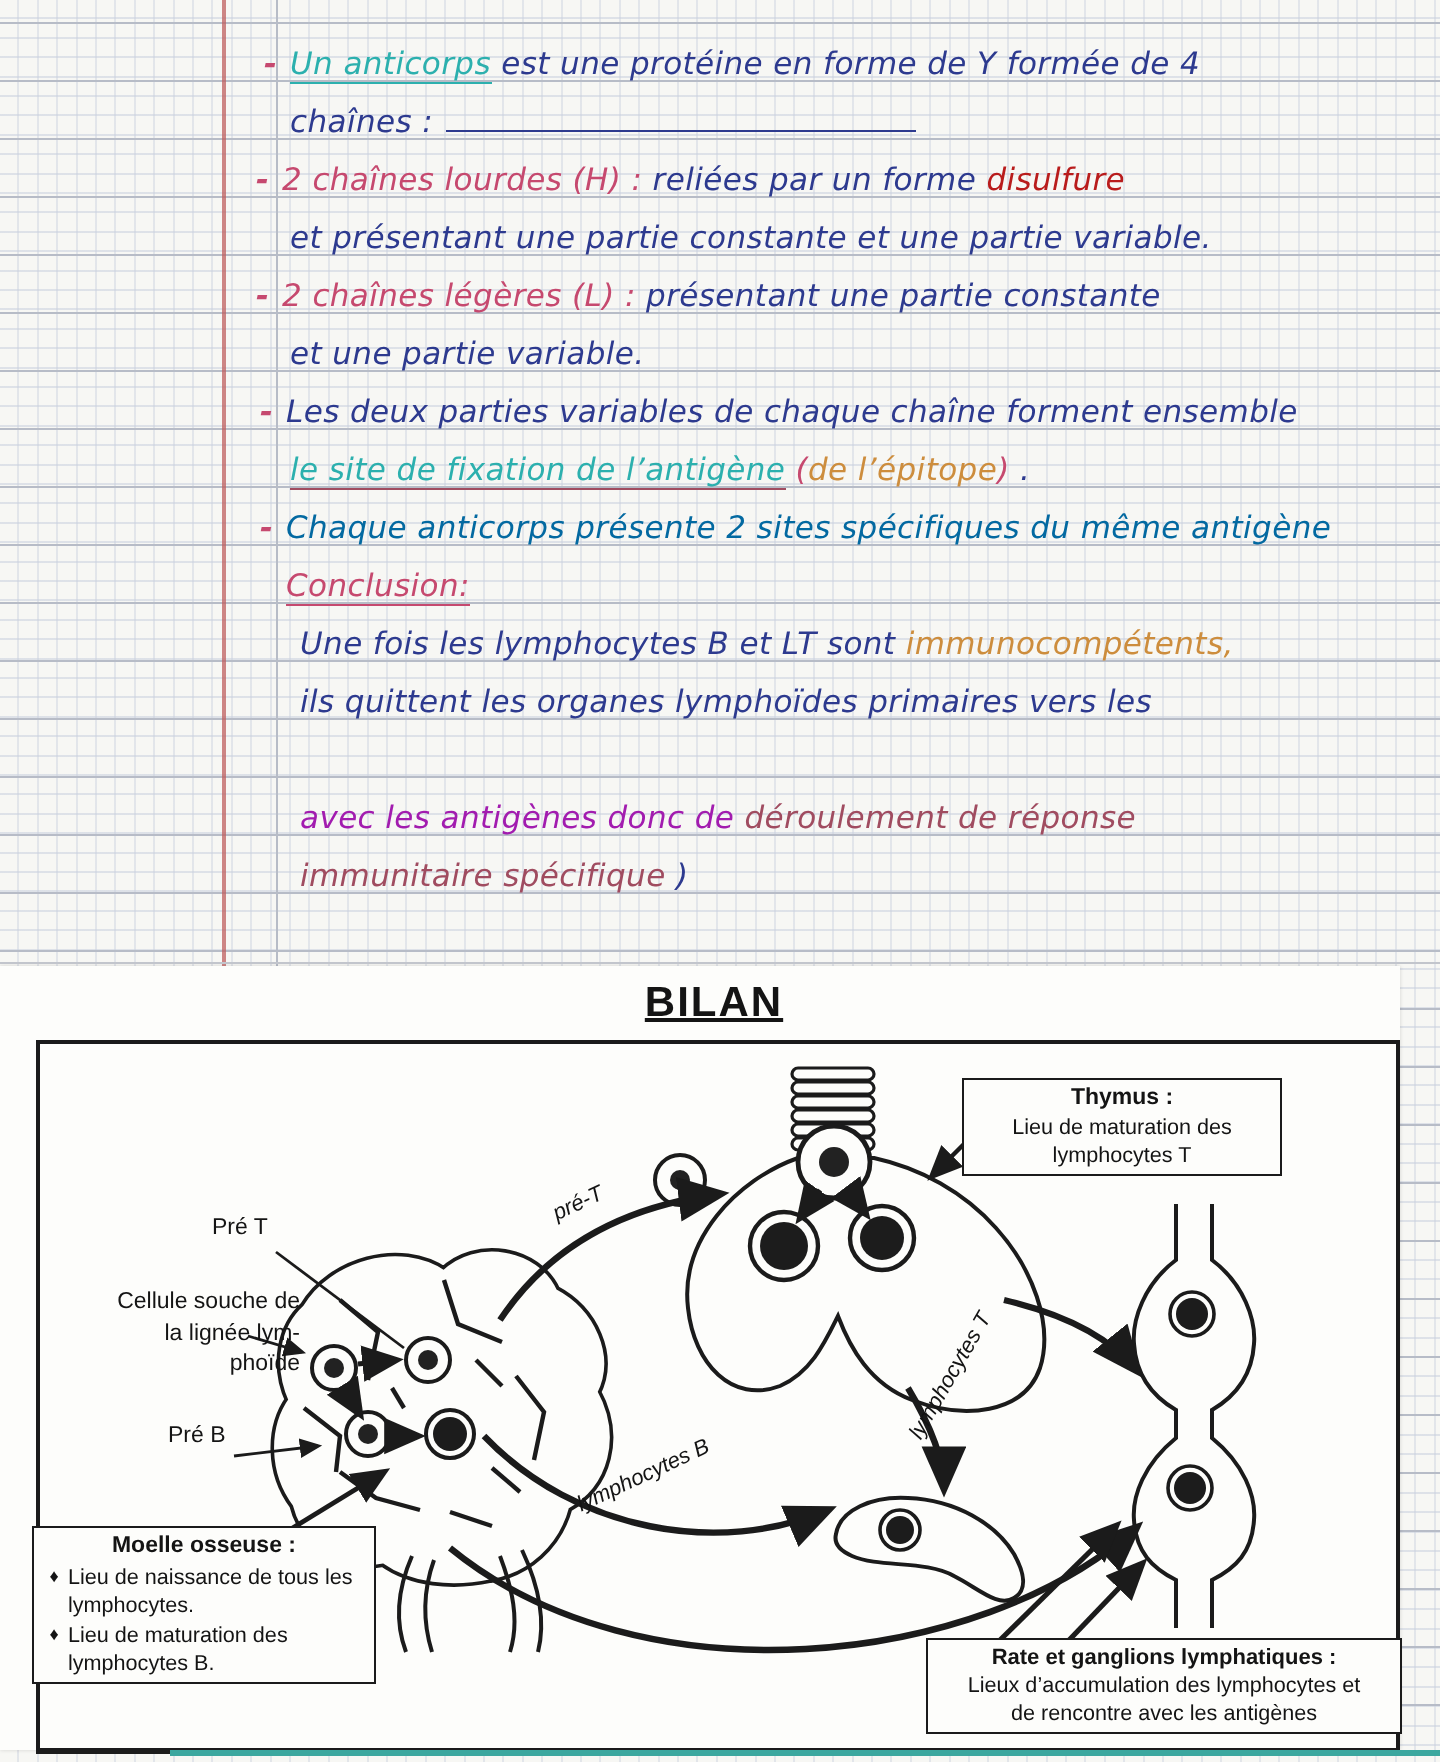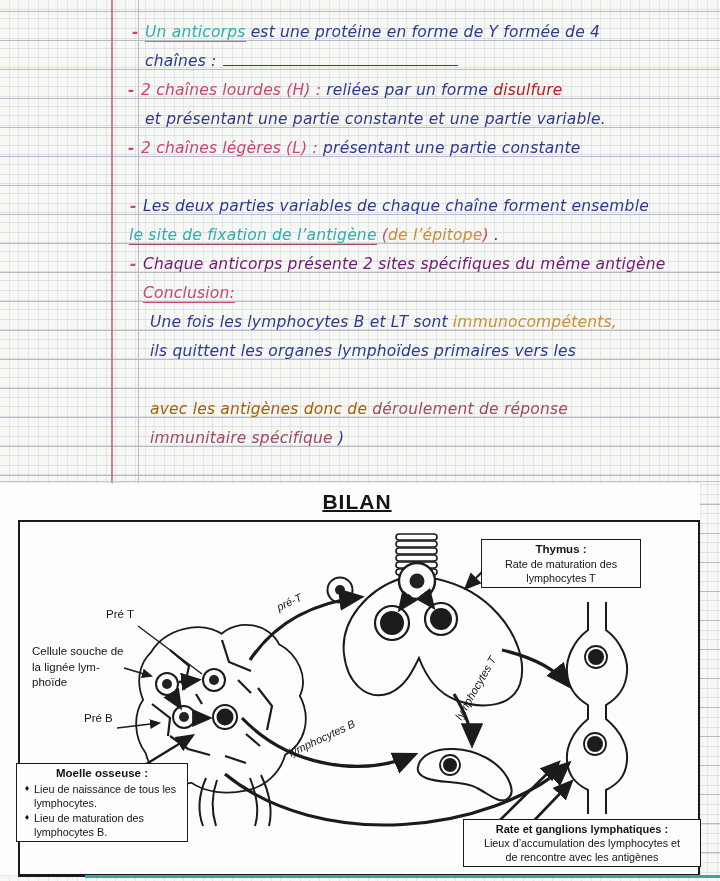--- a/index.html
+++ b/index.html
@@ -29,46 +29,47 @@
   #bilan-title span{text-decoration:underline;text-decoration-thickness:2px;text-underline-offset:1px;}
   #diagram{position:absolute;left:18px;top:520px;width:678px;height:352px;
            border:2px solid #1b1b1b;border-bottom-width:3px;background:transparent;}
   #diagram svg{position:absolute;left:0;top:0;}
   .dbox{position:absolute;border:1.6px solid #1b1b1b;background:#fdfdfb;color:#141414;
         text-align:center;padding:2px 3px;line-height:1.3;}
   .dbox .bt{font-weight:bold;font-size:11.5px;}
   .dbox .bl{font-size:10.8px;}
   .dlabel{position:absolute;color:#141414;font-size:11.5px;white-space:nowrap;}
   .dlabel.rot{font-style:italic;font-size:11px;}
-  .pre-line{white-space:pre-line;text-align:left;line-height:1.35;}
+  .pre-line{white-space:pre-line;text-align:right;line-height:1.35;}
   .bullet-row{display:flex;text-align:left;font-size:10.8px;line-height:1.3;margin-top:1px;}
   .bullet-row .bu{width:14px;flex:none;text-align:center;font-size:9px;padding-top:1px;}
   #teal-baseline{position:absolute;left:85px;top:875px;width:635px;height:3px;background:#3ba79f;}
 </style>
 </head>
 <body>
 
 <div id="page">
   <div id="grid"></div>
   <div id="margin-line"></div>
   <div id="margin-line2"></div>
 
   <div id="notes">
       <div class="hw-line" style="left: 145px; top: 18px;"><span class="dash" style="color: rgb(198, 73, 111);">-</span><span style="color: rgb(44, 176, 174); border-bottom: 1.6px solid rgb(44, 176, 174);">Un anticorps</span><span style="color: rgb(45, 58, 143);"> est une protéine en forme de Y formée de 4</span></div>
       <div class="hw-line" style="left: 145px; top: 47px;"><span style="color: rgb(45, 58, 143);">chaînes :</span><span class="rule" style="color: rgb(45, 58, 143); width: 235px; border-bottom: 1.3px solid rgb(45, 58, 143);"></span></div>
       <div class="hw-line" style="left: 141px; top: 76px;"><span class="dash" style="color: rgb(198, 73, 111);">-</span><span style="color: rgb(198, 73, 111);">2 chaînes lourdes (H) : </span><span style="color: rgb(45, 58, 143);">reliées par un forme </span><span style="color: #b91c1c;">disulfure</span></div>
       <div class="hw-line" style="left: 145px; top: 105px;"><span style="color: rgb(45, 58, 143);">et présentant une partie constante et une partie variable.</span></div>
       <div class="hw-line" style="left: 141px; top: 134px;"><span class="dash" style="color: rgb(198, 73, 111);">-</span><span style="color: rgb(198, 73, 111); font-style: italic;">2 chaînes légères (L) : </span><span style="color: rgb(45, 58, 143);">présentant une partie constante</span></div>
+      <div class="hw-line" style="left: 145px; top: 163px;"><span style="color: rgb(45, 58, 143);">et une partie variable.</span></div>
       <div class="hw-line" style="left: 143px; top: 192px;"><span class="dash" style="color: rgb(198, 73, 111);">-</span><span style="color: rgb(45, 58, 143);">Les deux parties variables de chaque chaîne forment ensemble</span></div>
-      <div class="hw-line" style="left: 129px; top: 221px;"><span style="color: rgb(44, 176, 174); border-bottom: 1.6px solid rgb(160, 76, 96);">le site de fixation de l’antigène</span><span style="color: rgb(198, 73, 111);"> (</span><span style="color: rgb(205, 141, 61);">de l’épitope</span><span style="color: rgb(198, 73, 111);">)</span><span style="color: rgb(45, 58, 143);"> .</span></div>
-      <div class="hw-line" style="left: 143px; top: 250px;"><span class="dash" style="color: rgb(198, 73, 111);">-</span><span style="color: #701a75;">Chaque anticorps présente 2 sites spécifiques du même antigène</span></div>
+      <div class="hw-line" style="left: 145px; top: 221px;"><span style="color: rgb(44, 176, 174); border-bottom: 1.6px solid rgb(160, 76, 96);">le site de fixation de l’antigène</span><span style="color: rgb(198, 73, 111);"> (</span><span style="color: rgb(205, 141, 61);">de l’épitope</span><span style="color: rgb(198, 73, 111);">)</span><span style="color: rgb(45, 58, 143);"> .</span></div>
+      <div class="hw-line" style="left: 143px; top: 250px;"><span class="dash" style="color: rgb(198, 73, 111);">-</span><span style="color: #0369a1;">Chaque anticorps présente 2 sites spécifiques du même antigène</span></div>
       <div class="hw-line" style="left: 143px; top: 279px;"><span style="color: rgb(198, 73, 111); border-bottom: 1.6px solid rgb(198, 73, 111);">Conclusion:</span></div>
       <div class="hw-line" style="left: 150px; top: 308px;"><span style="color: rgb(45, 58, 143);">Une fois les lymphocytes B et LT sont </span><span style="color: rgb(205, 141, 61);">immunocompétents,</span></div>
       <div class="hw-line" style="left: 150px; top: 337px;"><span style="color: rgb(45, 58, 143);">ils quittent les organes lymphoïdes primaires vers les</span></div>
-      <div class="hw-line" style="left: 150px; top: 395px;"><span style="color: #a16207;">avec les antigènes donc de </span><span style="color: rgb(160, 76, 96);">déroulement de réponse</span></div>
+      <div class="hw-line" style="left: 150px; top: 395px;"><span style="color: #a21caf;">avec les antigènes donc de </span><span style="color: rgb(160, 76, 96);">déroulement de réponse</span></div>
       <div class="hw-line" style="left: 150px; top: 424px;"><span style="color: rgb(160, 76, 96);">immunitaire spécifique </span><span style="color: rgb(45, 58, 143);">)</span></div>
     </div>
 
   <div id="sheet"></div>
   <div id="sheet-top-edge"></div>
 
   <div id="bilan-title">
     <span>BILAN</span>
   </div>
 
@@ -200,21 +201,21 @@
     <div class="dlabel" style="left:86px;top:86px;">Pré T</div>
     <div class="dlabel pre-line" style="left:12px;top:122px;width:118px;">Cellule souche de
 la lignée lym-
 phoïde</div>
     <div class="dlabel" style="left:64px;top:190px;">Pré B</div>
     <div class="dlabel rot" style="left:266px;top:210px;transform:rotate(-25deg);">lymphocytes B</div>
     <div class="dlabel rot" style="left:420px;top:160px;transform:rotate(-60deg);">lymphocytes T</div>
 
     <div class="dbox" style="left:461px;top:17px;width:152px;">
       <div class="bt">Thymus :</div>
-      <div class="bl">Rate de maturation des</div>
+      <div class="bl">Lieu de maturation des</div>
       <div class="bl">lymphocytes T</div>
     </div>
 
     <div class="dbox" style="left:-4px;top:241px;width:164px;text-align:center;">
       <div class="bt">Moelle osseuse :</div>
       <div class="bullet-row">
         <span class="bu">♦</span>
         <span>Lieu de naissance de tous les lymphocytes.</span>
       </div>
       <div class="bullet-row">

